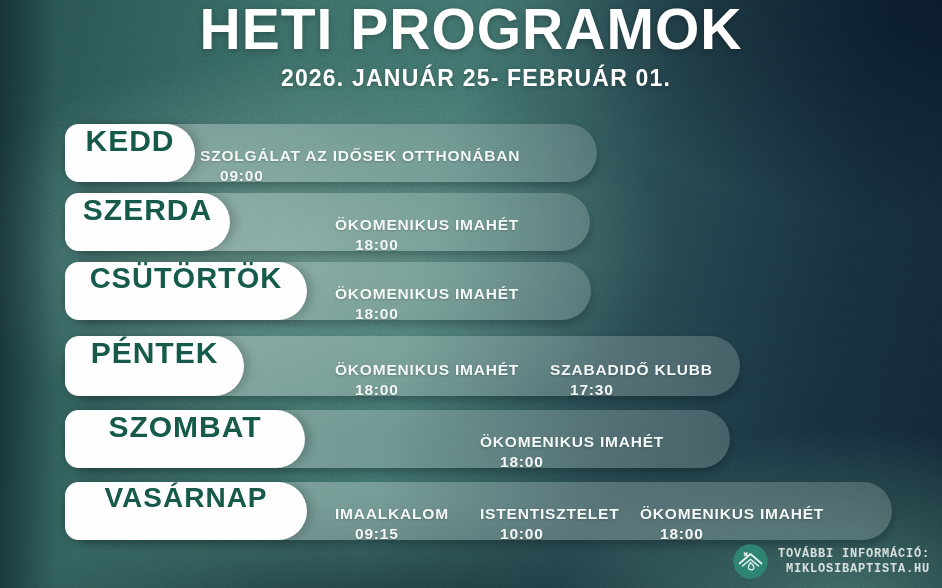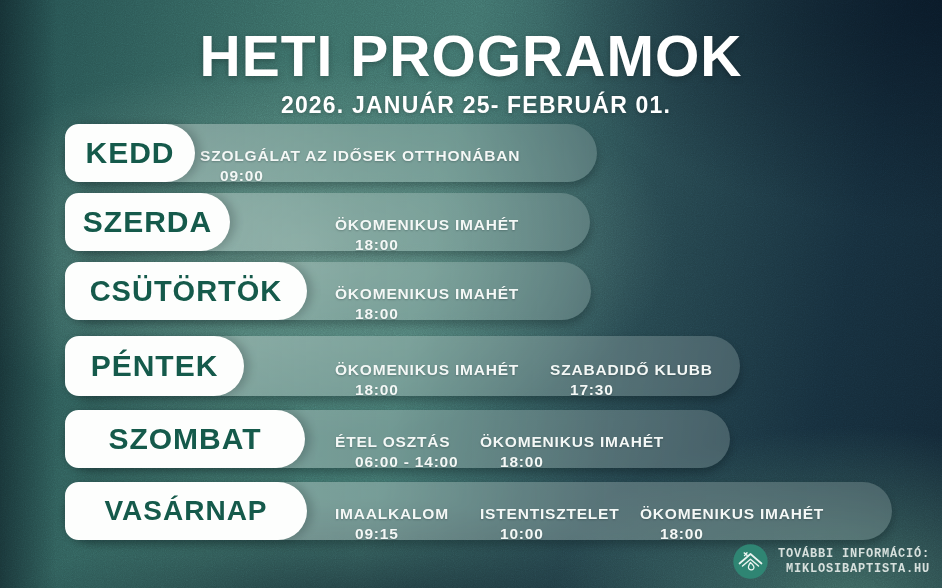--- a/index.html
+++ b/index.html
@@ -13,39 +13,39 @@
       linear-gradient(90deg, rgba(10,25,32,0.55) 0%, rgba(10,25,32,0) 6%),
       radial-gradient(ellipse 55% 45% at 32% 42%, rgba(130,168,155,0.55), rgba(130,168,155,0) 72%),
       radial-gradient(ellipse 45% 42% at 90% 102%, rgba(96,152,128,0.55), rgba(96,152,128,0) 70%),
       radial-gradient(ellipse 68% 58% at 102% 0%, rgba(8,22,36,0.88), rgba(8,22,36,0) 66%),
       radial-gradient(ellipse 55% 36% at 38% 110%, rgba(8,18,30,0.78), rgba(8,18,30,0) 70%),
       linear-gradient(102deg, #234c4c 0%, #3a6b64 30%, #3f706a 45%, #27474e 65%, #162e3c 85%, #122634 100%);
   }
   .grain{ position:absolute; inset:0; width:100%; height:100%;
           mix-blend-mode:overlay; opacity:.32; pointer-events:none; }
 
-  .header{ position:absolute; top:27px; left:0; width:100%; text-align:center; color:#fff; }
+  .header{ position:absolute; top:0; left:0; width:100%; text-align:center; color:#fff; }
   .title{ font-size:57px; font-weight:bold; letter-spacing:1px; line-height:1.05;
           text-shadow:0 2px 6px rgba(0,0,0,0.25); }
   .subtitle{ margin-top:5px; font-size:23px; font-weight:bold; letter-spacing:1.2px;
              text-shadow:0 1px 4px rgba(0,0,0,0.25);padding-left:10px; }
 
   .row{ position:absolute; left:65px; height:58px; }
   .r1{ top:124px; } .r2{ top:193px; } .r3{ top:262px; }
   .r4{ top:336px; height:60px; } .r5{ top:410px; } .r6{ top:482px; }
 
   .capsule{ position:absolute; left:0; top:0; height:100%; border-radius:30px;
     background:linear-gradient(90deg, rgba(238,245,242,0.42) 0%, rgba(208,220,216,0.30) 55%, rgba(186,201,199,0.26) 100%);
     box-shadow:0 5px 9px rgba(0,10,15,0.28);
     -webkit-backdrop-filter:blur(3px); backdrop-filter:blur(3px); }
   .r1 .capsule{ width:532px; } .r2 .capsule{ width:525px; } .r3 .capsule{ width:526px; }
   .r4 .capsule{ width:675px; } .r5 .capsule{ width:665px; } .r6 .capsule{ width:827px; }
 
   .day-pill{ position:absolute; left:0; top:0; height:100%; background:#fdfefd;
-    border-radius:14px 30px 30px 14px; display:flex; align-items:center; justify-content:center;
+    border-radius:14px 30px 30px 14px; display:flex; justify-content:center;
     color:#155a4b; font-weight:bold; letter-spacing:1px; font-size:30px;
     box-shadow:5px 0 10px rgba(0,10,15,0.20); white-space:nowrap; }
   .r1 .day-pill{ width:130px; } .r2 .day-pill{ width:165px; } .r3 .day-pill{ width:242px; font-size:29px; }
   .r4 .day-pill{ width:179px; } .r5 .day-pill{ width:240px; } .r6 .day-pill{ width:242px; font-size:28px; }
 
   .event-col{ position:absolute; top:4px; height:100%; display:flex; flex-direction:column;
     justify-content:flex-end; color:#f4f8f6; line-height:20px; white-space:nowrap;
     text-shadow:0 1px 2px rgba(0,20,25,0.25); }
   .event-name{ font-weight:bold; font-size:15.5px; letter-spacing:0.8px; }
   .event-time{ font-weight:bold; font-size:15.5px; letter-spacing:0.8px;margin-left:20px; }
@@ -123,24 +123,20 @@
         <div class="event-time">17:30</div>
       </div>
     </div>
     <div class="day-pill">
       <span>PÉNTEK</span>
     </div>
   </div>
 
   <div class="row r5">
     <div class="capsule">
-      <div class="event-col c1">
-        <div class="event-name">ÉTEL OSZTÁS</div>
-        <div class="event-time">06:00 - 14:00</div>
-      </div>
       <div class="event-col c2">
         <div class="event-name">ÖKOMENIKUS IMAHÉT</div>
         <div class="event-time">18:00</div>
       </div>
     </div>
     <div class="day-pill">
       <span>SZOMBAT</span>
     </div>
   </div>
 

